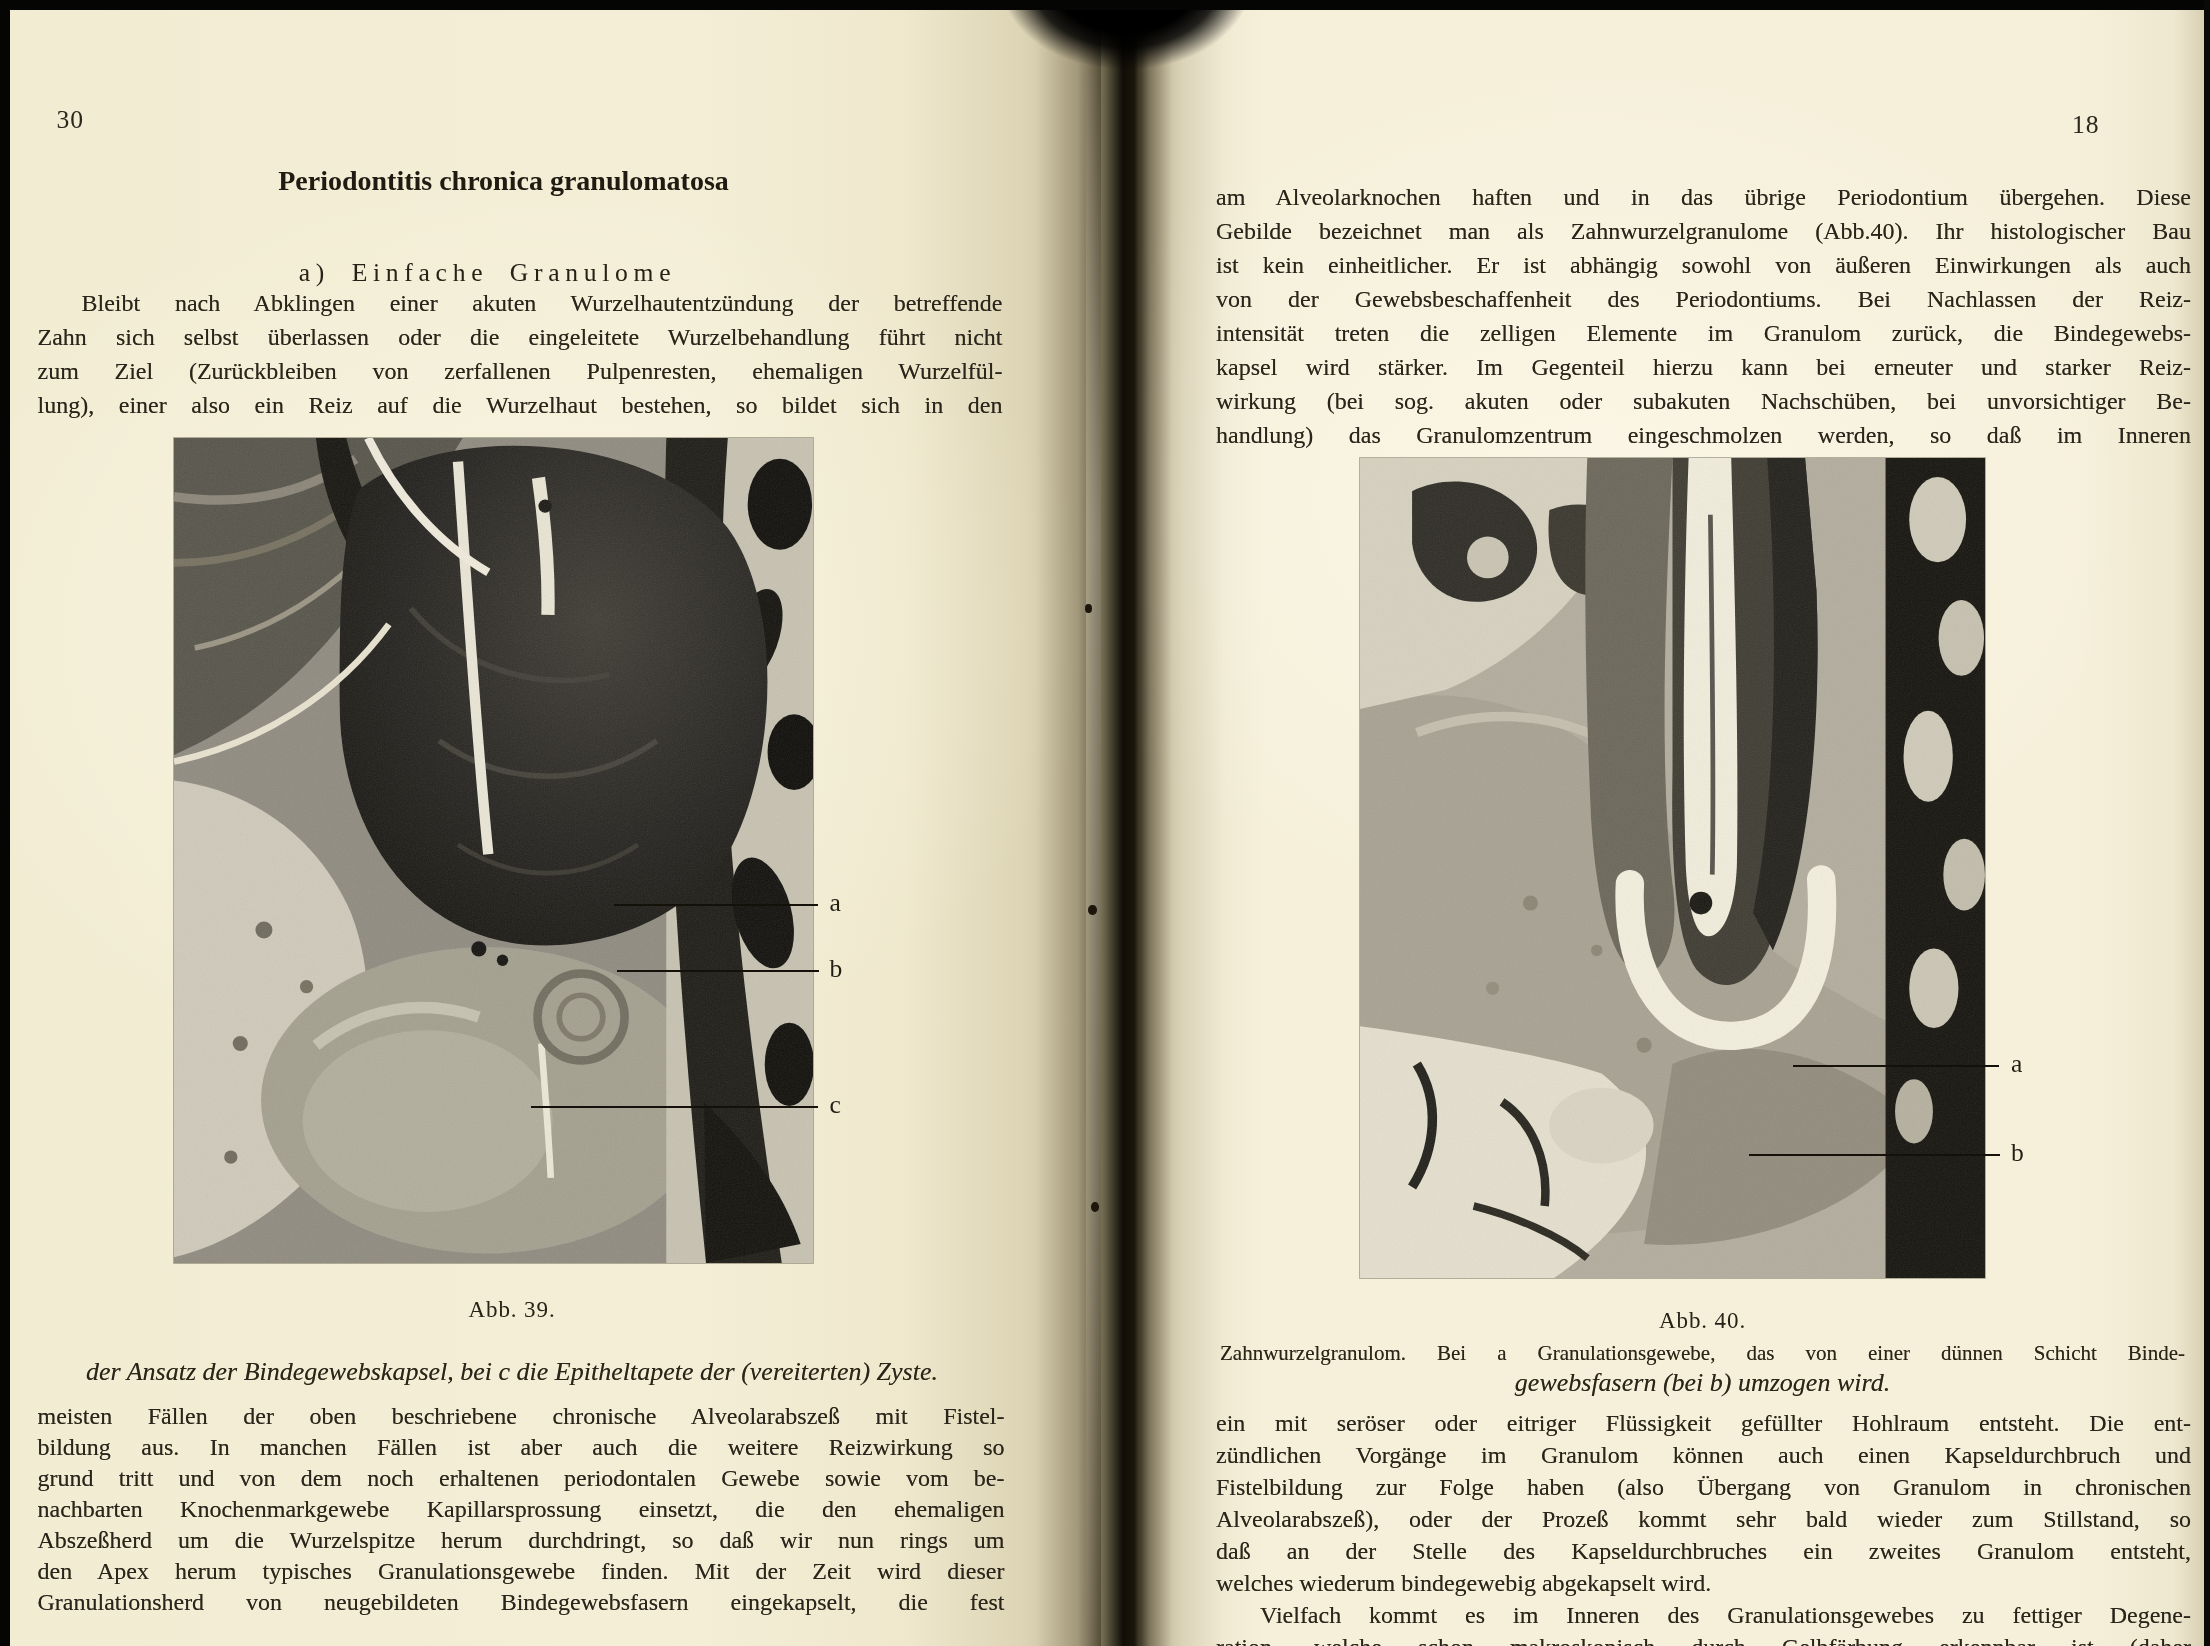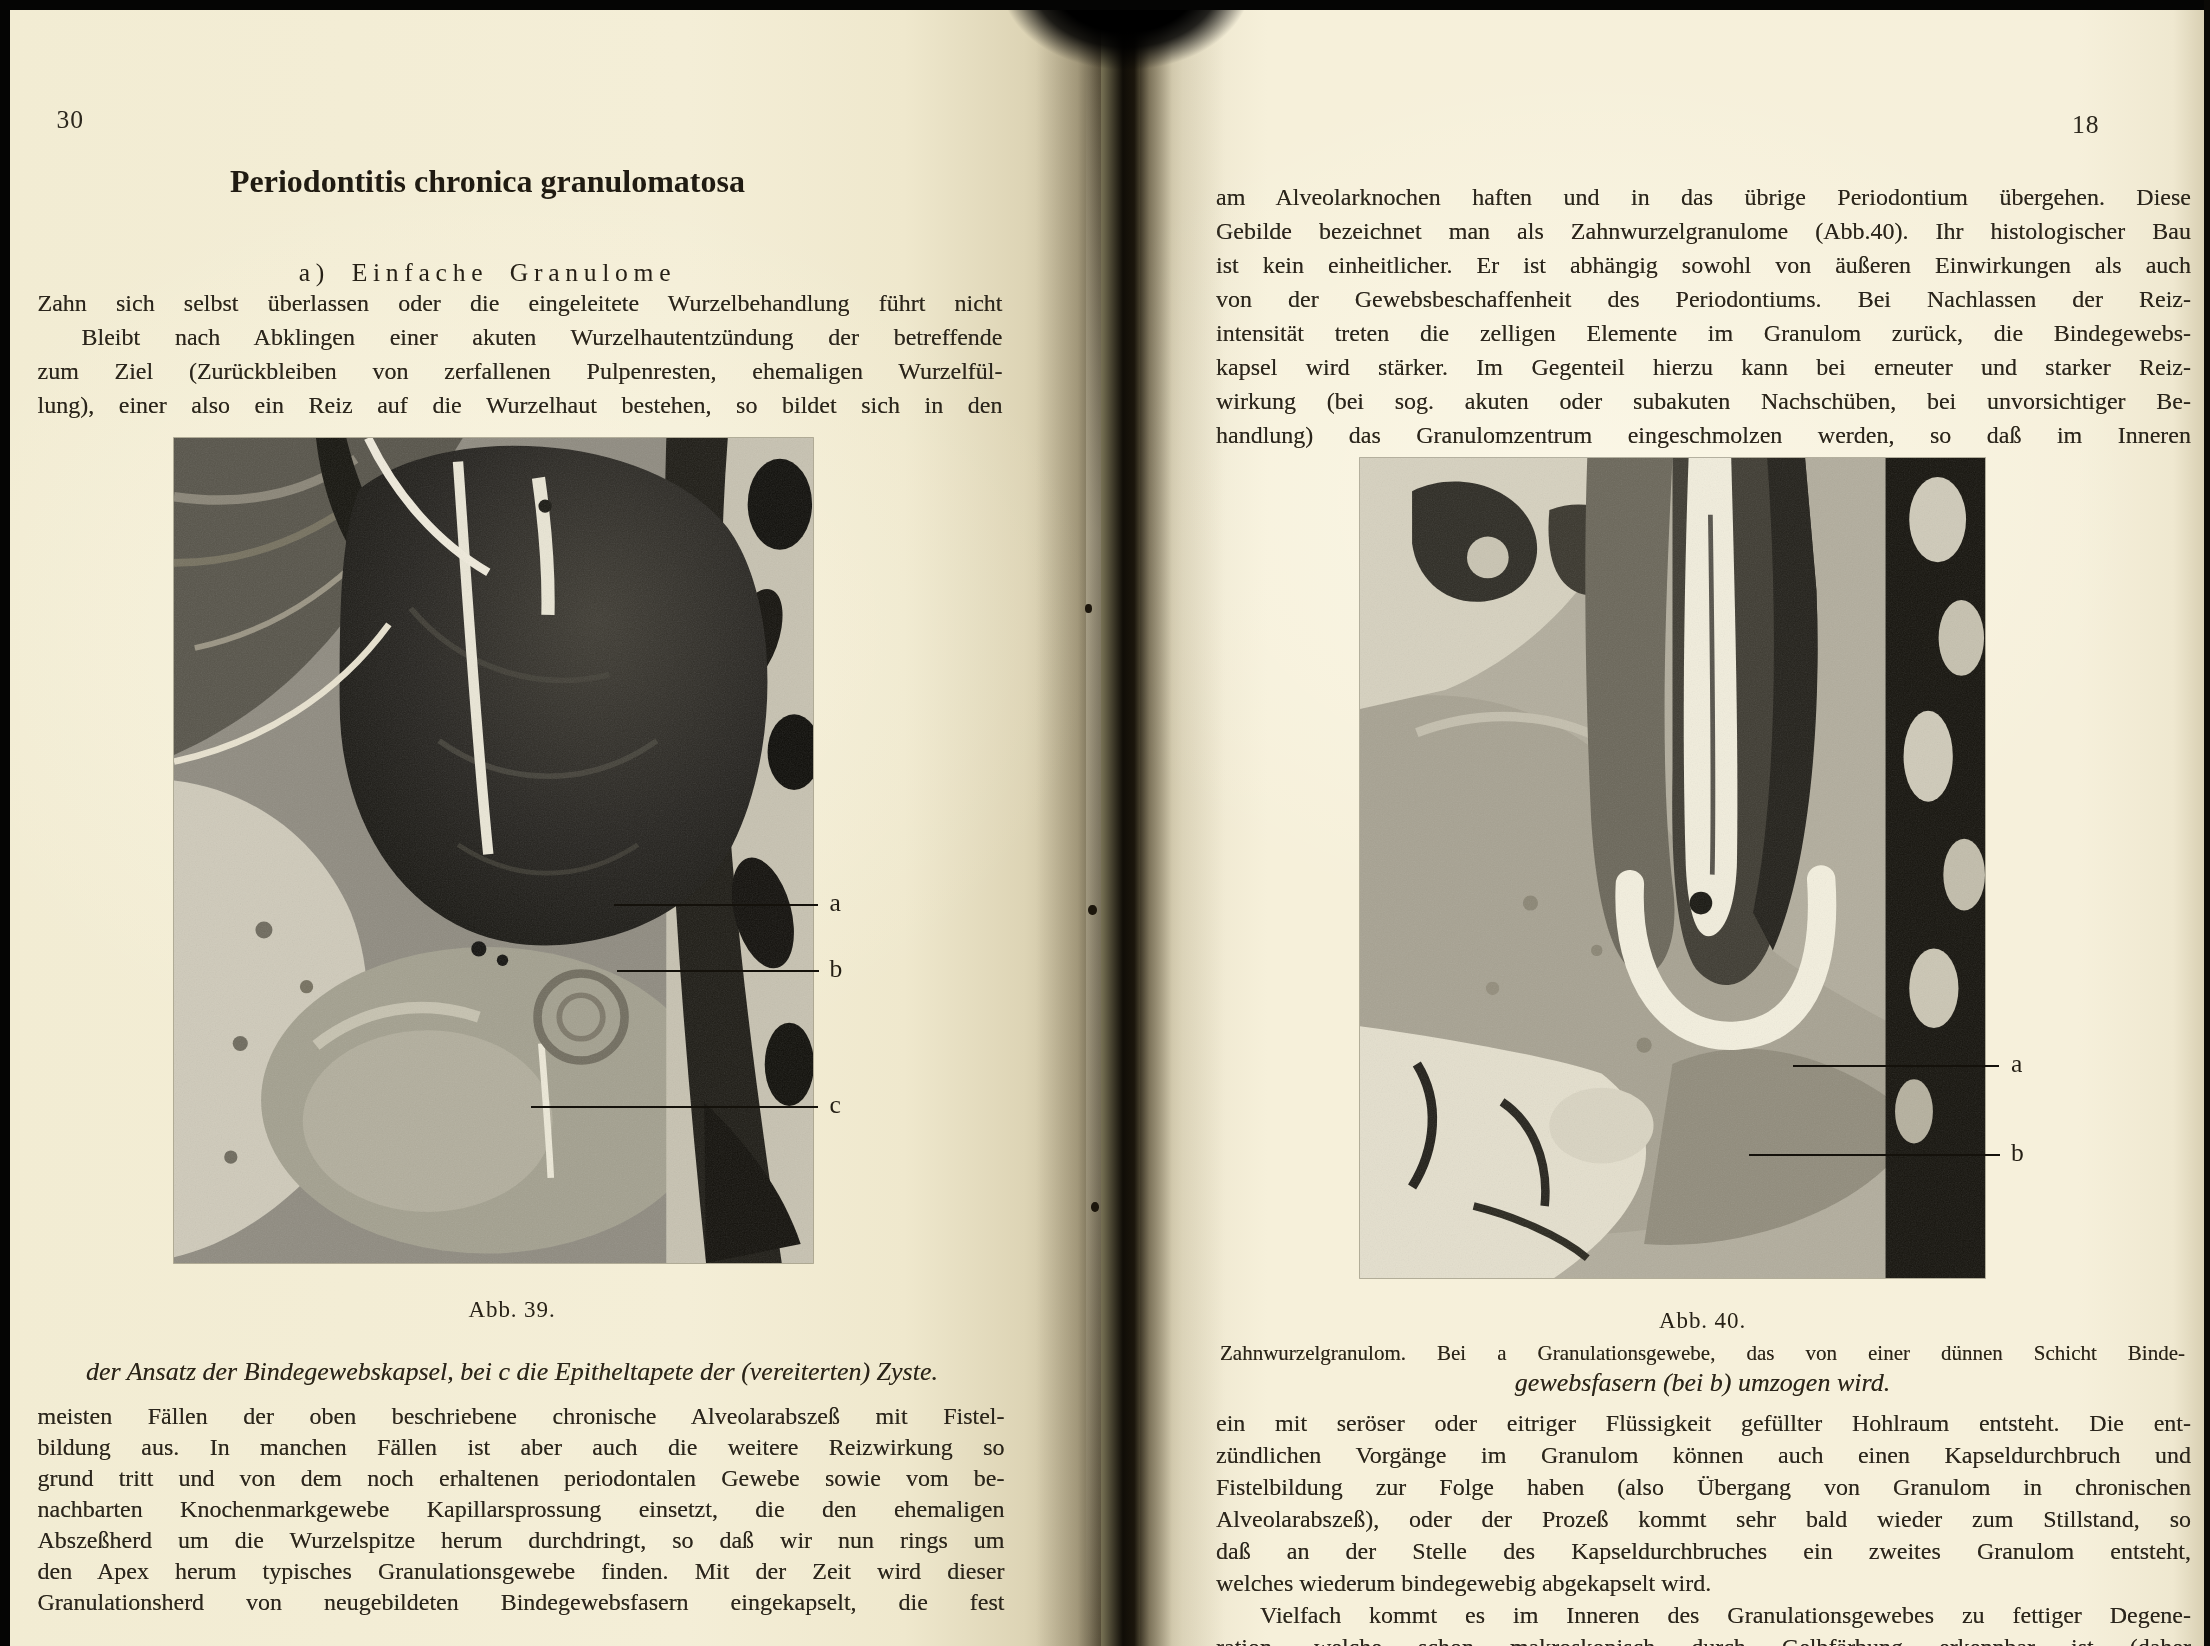--- a/index.html
+++ b/index.html
@@ -25,22 +25,22 @@
     background:radial-gradient(ellipse 161px 114px at 50% -19px, #000 45%, rgba(0,0,0,.85) 58%, rgba(0,0,0,0) 78%);}
   .gutter-curl{position:absolute;left:1086px;top:57px;width:15px;height:1590px;pointer-events:none;opacity:.5;
     background:linear-gradient(180deg,rgba(250,245,225,0),rgba(250,245,225,.55) 30%,rgba(250,245,225,.35) 70%,rgba(250,245,225,0));}
   .speck{position:absolute;border-radius:50%;background:#1c160c;}
   .topband{position:absolute;left:0;top:0;width:2211px;height:10.4px;background:#050504;}
   .leftband{position:absolute;left:0;top:0;width:9.5px;height:1647px;background:#050504;}
   .rightband{position:absolute;right:0;top:0;width:6.6px;height:1647px;background:#0a0906;}
 
   .pagenum{position:absolute;font-size:25.6px;letter-spacing:0.9px;color:#2c2databases;}
   .pagenum{color:#2c271d;}
-  .title{position:absolute;left:0;width:956px;text-align:center;font-weight:bold;
-         font-size:32px;line-height:42px;color:#201b12;}
+  .title{position:absolute;left:16px;width:956px;text-align:center;font-weight:bold;
+         font-size:28px;line-height:42px;color:#201b12;}
   .subtitle{position:absolute;left:0;width:956px;text-align:center;font-weight:bold;
          font-size:31px;line-height:40px;color:#201b12;}
   .section-h{position:absolute;left:0;width:956px;text-align:center;font-size:25.6px;
          letter-spacing:5.7px;word-spacing:9.5px;color:#262016;}
   .par{position:absolute;}
   .ln{font-size:24px;line-height:34px;text-align:justify;text-align-last:justify;-moz-text-align-last:justify;
       white-space:normal;overflow:visible;text-shadow:0 0 0.4px rgba(45,35,12,.55);}
   .lh33 .ln{line-height:31px;}
   .lh34 .ln{line-height:32px;}
   .ln.indent{padding-left:44px;}
@@ -60,22 +60,22 @@
 
 <div class="stage">
 
   <div class="page page-left">
     <div class="pagenum" style="left:47px;top:95px;">30</div>
 
     <div class="title" style="top:150px;">Periodontitis chronica granulomatosa</div>
     <div class="section-h" style="top:248px;">a) Einfache Granulome</div>
 
     <div class="par" style="left:28px;top:276px;width:965px;">
+      <div class="ln indent">Bleibt nach Abklingen einer akuten Wurzelhautentzündung der betreffende</div>
       <div class="ln">Zahn sich selbst überlassen oder die eingeleitete Wurzelbehandlung führt nicht</div>
-      <div class="ln indent">Bleibt nach Abklingen einer akuten Wurzelhautentzündung der betreffende</div>
       <div class="ln">zum Ziel (Zurückbleiben von zerfallenen Pulpenresten, ehemaligen Wurzelfül-</div>
       <div class="ln">lung), einer also ein Reiz auf die Wurzelhaut bestehen, so bildet sich in den</div>
     </div>
 
     <div class="photo" style="left:164px;top:428px;width:639px;height:825px;">
       <svg viewBox="0 0 675 872" preserveAspectRatio="none">
         <defs>
           <filter id="gr39">
               <feTurbulence type="fractalNoise" baseFrequency="0.8" numOctaves="2"></feTurbulence>
               <feColorMatrix type="saturate" values="0"></feColorMatrix>

